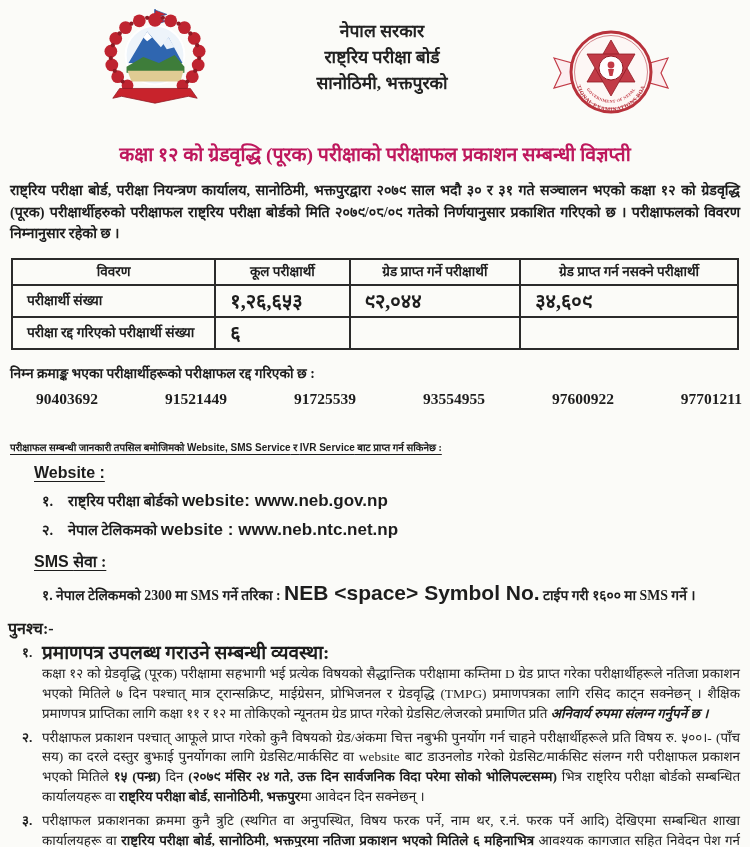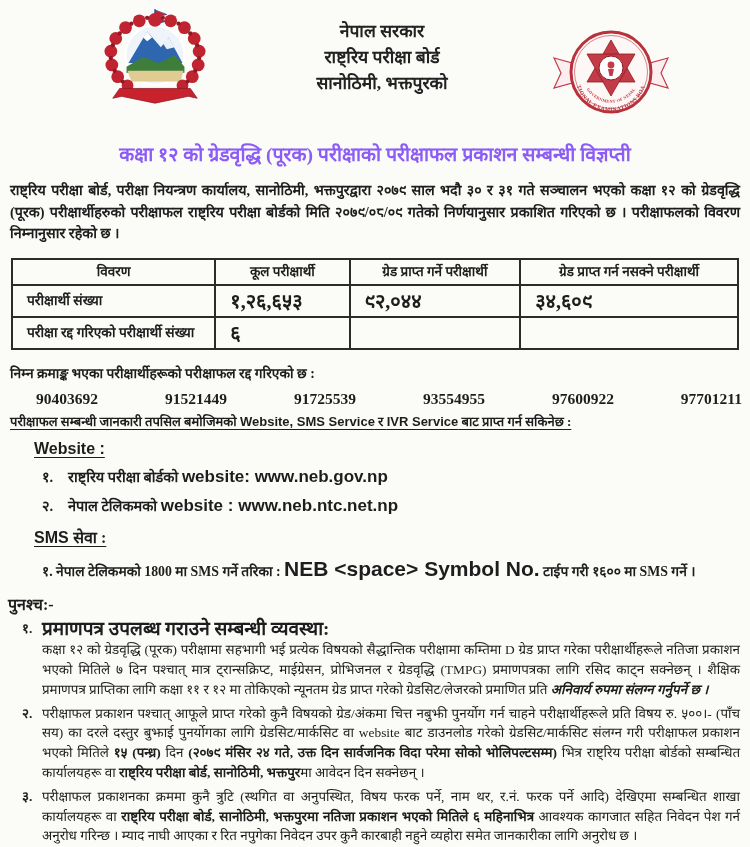--- a/index.html
+++ b/index.html
@@ -13,38 +13,38 @@
   .doc{padding:6px 8px 14px 8px;box-sizing:border-box;}
 
   
   .masthead{display:flex;align-items:flex-start;padding:2px 70px 0 88px;}
   .emblem-wrap{width:118px;flex:0 0 auto;}
   .org-block{flex:1;text-align:center;padding-top:10px;}
   .org-line{font-size:17.5px;line-height:26px;font-weight:600;color:#222;}
   .seal-wrap{width:122px;flex:0 0 auto;}
 
   
-  .doc-title{text-align:center;font-size:19.5px;font-weight:bold;margin:16px 0 0 0;color:#8b5cf6;}
+  .doc-title{text-align:center;font-size:19.5px;font-weight:bold;margin:16px 0 0 0;color:#be185d;}
 
   
   .intro{margin:13px 2px 0 2px;font-size:14.3px;line-height:21.5px;text-align:justify;font-weight:600;}
 
   
   table.results{border-collapse:collapse;width:calc(100% - 6px);margin:13px 3px 0 3px;}
   table.results th,table.results td{border:2px solid #2b2b2b;padding:2px 14px;}
   table.results th{font-size:13.5px;font-weight:bold;text-align:center;line-height:20px;}
   td.row-label{font-size:13.8px;font-weight:bold;text-align:left;padding-left:8px;line-height:20px;}
   td.num-cell{font-size:20px;font-weight:bold;text-align:left;line-height:26px;}
 
   
   .cancel-head{margin:13px 0 0 2px;font-size:13.8px;font-weight:bold;}
   .roll-row{display:flex;gap:40px;margin:8px 0 0 28px;font-size:15.5px;font-weight:600;justify-content:space-between;}
 
   
-  .info-heading{margin:4px 2px 0 2px;font-size:13px;font-weight:bold;text-decoration:underline;text-underline-offset:3px;}
+  .info-heading{margin:32px 2px 0 2px;font-size:10px;font-weight:bold;text-decoration:underline;text-underline-offset:3px;}
   .latin{font-family:"Liberation Sans", sans-serif;}
   .sub-heading{margin:10px 0 0 26px;font-size:16px;font-weight:bold;text-decoration:underline;text-underline-offset:3px;font-family:"Liberation Sans", sans-serif;}
   .sub-heading .nep{font-family:"Liberation Serif", serif;}
   .w-item{display:flex;margin:8px 0 0 34px;font-size:14.5px;font-weight:600;align-items:baseline;}
   .w-marker{width:26px;flex:0 0 auto;}
   .w-latin{font-size:17px;font-weight:600;}
   .sms-item{margin:9px 0 0 34px;font-size:13.8px;font-weight:600;}
   .sms-item .w-latin{font-size:21px;}
   .b{font-weight:bold;}
 
@@ -215,21 +215,21 @@
     <span><span>राष्ट्रिय परीक्षा बोर्डको </span><span class="latin w-latin">website: www.neb.gov.np</span></span>
   </div>
   <div class="w-item">
     <span class="w-marker">२.</span>
     <span><span>नेपाल टेलिकमको </span><span class="latin w-latin">website : www.neb.ntc.net.np</span></span>
   </div>
 
   <div class="sub-heading"><span>SMS </span><span class="nep">सेवा :</span></div>
   <div class="sms-item">
     <span>१.</span>
-    <span>नेपाल टेलिकमको 1800 मा SMS गर्ने तरिका : </span><span class="latin w-latin">NEB &lt;space&gt; Symbol No.</span><span> टाईप गरी </span><span class="b">१६००</span><span> मा SMS गर्ने ।</span>
+    <span>नेपाल टेलिकमको 2300 मा SMS गर्ने तरिका : </span><span class="latin w-latin">NEB &lt;space&gt; Symbol No.</span><span> टाईप गरी </span><span class="b">१६००</span><span> मा SMS गर्ने ।</span>
   </div>
 
   <div class="ps-label">पुनश्च:-</div>
 
   <div class="ps-item">
     <span class="ps-marker">१.</span>
     <span class="ps-body">
       <span class="ps-heading">प्रमाणपत्र उपलब्ध गराउने सम्बन्धी व्यवस्था:</span><br>
       <span>कक्षा १२ को ग्रेडवृद्धि (पूरक) परीक्षामा सहभागी भई प्रत्येक विषयको सैद्धान्तिक परीक्षामा कम्तिमा D ग्रेड प्राप्त गरेका परीक्षार्थीहरूले नतिजा प्रकाशन भएको मितिले ७ दिन पश्चात् मात्र ट्रान्सक्रिप्ट, माईग्रेसन, प्रोभिजनल र ग्रेडवृद्धि (TMPG) प्रमाणपत्रका लागि रसिद काट्न सक्नेछन् । शैक्षिक प्रमाणपत्र प्राप्तिका लागि कक्षा ११ र १२ मा तोकिएको न्यूनतम ग्रेड प्राप्त गरेको ग्रेडसिट/लेजरको प्रमाणित प्रति </span><span class="bi">अनिवार्य रुपमा संलग्न गर्नुपर्ने छ ।</span>
     </span>

